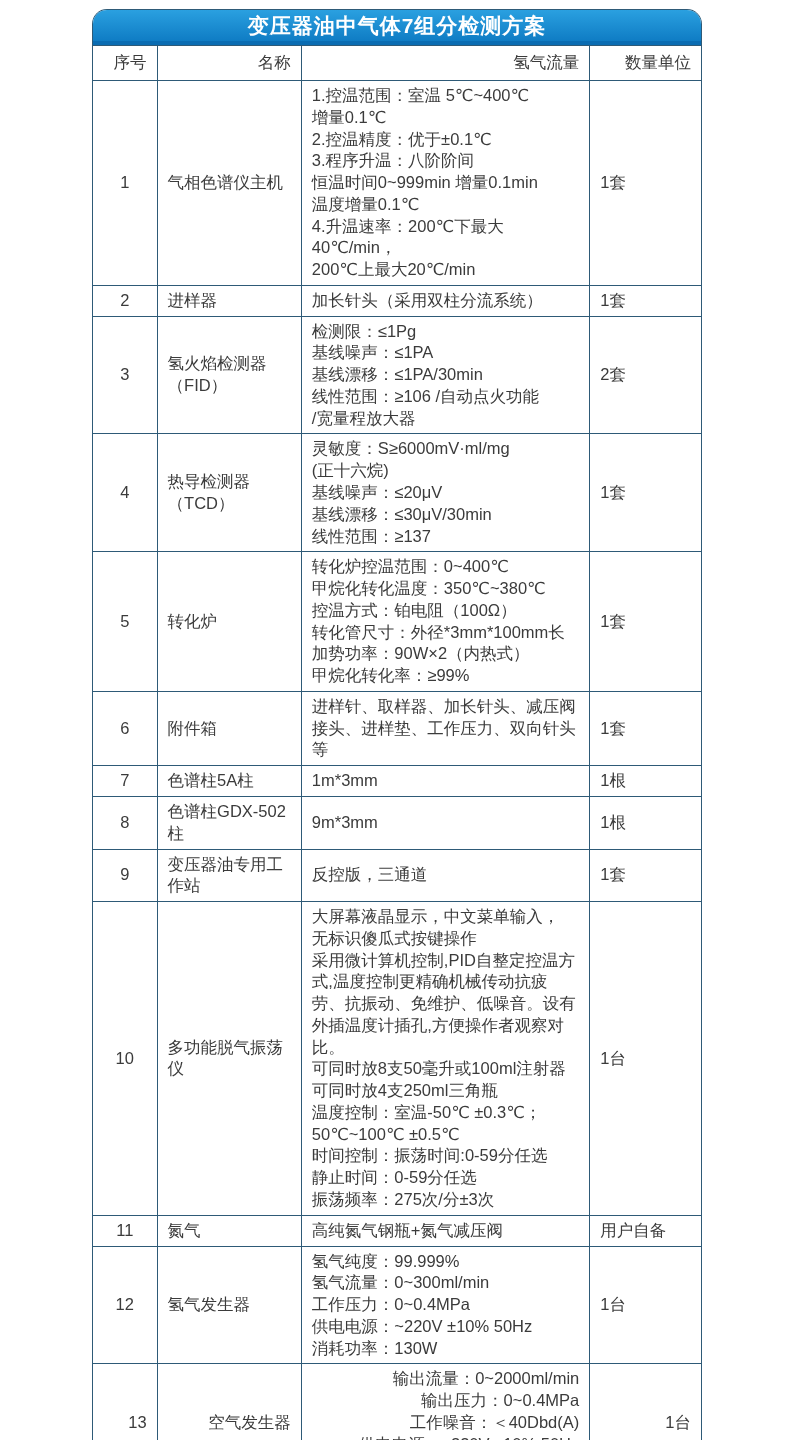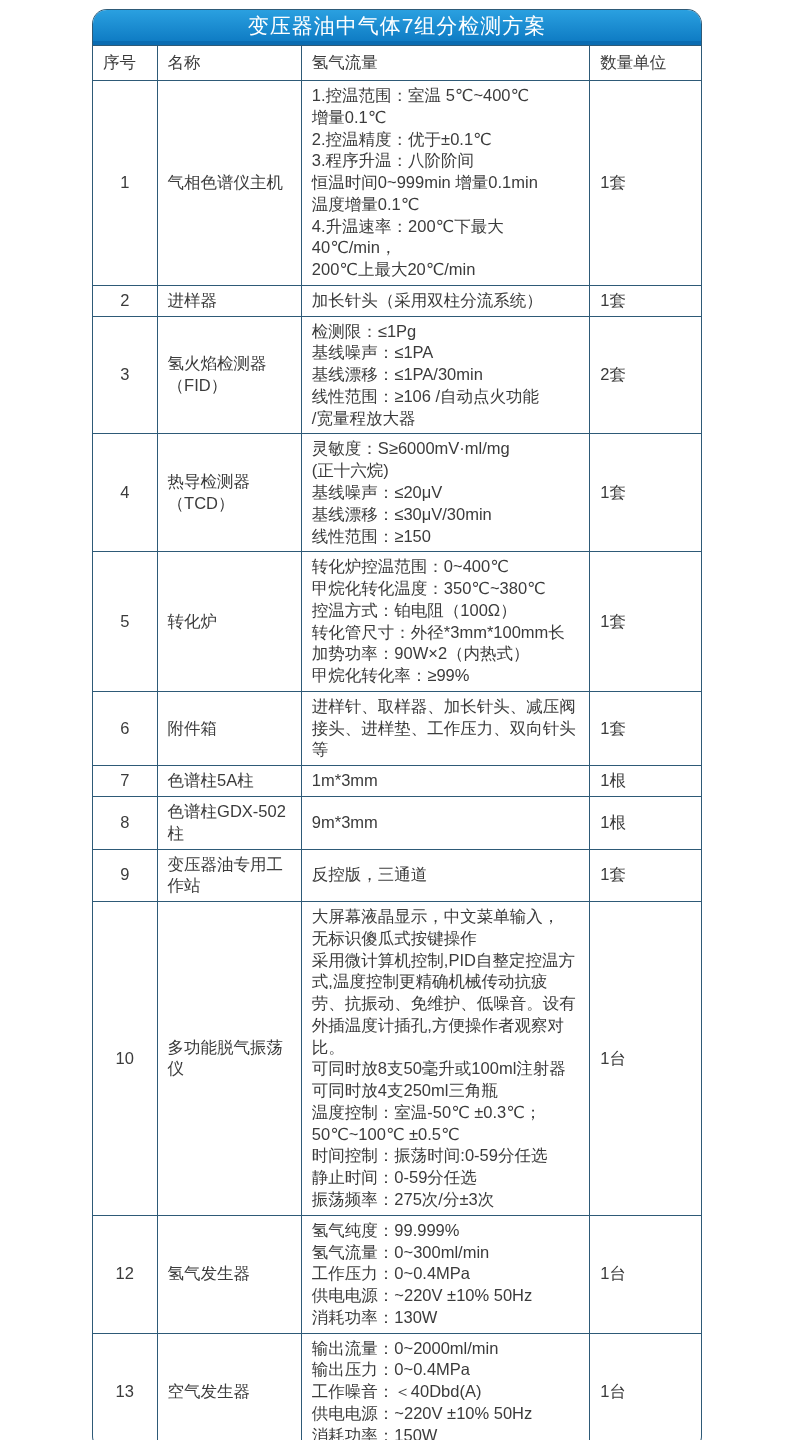--- a/index.html
+++ b/index.html
@@ -23,21 +23,21 @@
     overflow: hidden;
     box-shadow: 0 0 0 1px #2e5a77;
     background: #ffffff;
   }
   .card-header {
     height: 31px;
     background: linear-gradient(#2aa0e0, #0f7cc4);
     border-bottom: 4px solid #0a6cb2;
     color: #ffffff;
     font-size: 21px;
-    font-weight: normal;
+    font-weight: bold;
     text-align: center;
     line-height: 31px;
     letter-spacing: 1px;
   }
   table.spec-table {
     width: 100%;
     border-collapse: collapse;
     table-layout: fixed;
     color: #3b3b3b;
     font-size: 16.5px;
@@ -46,21 +46,21 @@
   table.spec-table td {
     border: 1px solid #2e5a77;
     padding: 4px 10px;
     line-height: 1.32;
     vertical-align: middle;
     overflow-wrap: break-word;
   }
   
   table.spec-table tr > *:first-child { border-left: none; }
   table.spec-table tr > *:last-child  { border-right: none; }
-  table.spec-table tr:last-child > *  { border-bottom: none; }
+  table.spec-table tr:last-child > *  { border-bottom: none; text-align: right; }
   table.spec-table thead th {
     font-weight: normal;
     text-align: left;
     height: 26px;
   }
   col.c-no   { width: 64px; }
   col.c-name { width: 144px; }
   col.c-spec { width: 288px; }
   col.c-qty  { width: 111px; }
   td.cell-no, th.head-no { text-align: center; padding-left: 4px; padding-right: 4px; }
@@ -122,21 +122,21 @@
     <td class="cell-qty">2套</td>
   </tr>
 
   <tr>
     <td class="cell-no">4</td>
     <td class="cell-name">热导检测器（TCD）</td>
     <td class="cell-spec">灵敏度：S≥6000mV·ml/mg
 (正十六烷)
 基线噪声：≤20μV
 基线漂移：≤30μV/30min
-线性范围：≥150</td>
+线性范围：≥137</td>
     <td class="cell-qty">1套</td>
   </tr>
 
   <tr>
     <td class="cell-no">5</td>
     <td class="cell-name">转化炉</td>
     <td class="cell-spec">转化炉控温范围：0~400℃
 甲烷化转化温度：350℃~380℃
 控温方式：铂电阻（100Ω）
 转化管尺寸：外径*3mm*100mm长
@@ -182,20 +182,26 @@
 可同时放8支50毫升或100ml注射器
 可同时放4支250ml三角瓶
 温度控制：室温-50℃ ±0.3℃；
  50℃~100℃ ±0.5℃
 时间控制：振荡时间:0-59分任选
 静止时间：0-59分任选
 振荡频率：275次/分±3次</td>
     <td class="cell-qty">1台</td>
   </tr>
 
+  <tr>
+    <td class="cell-no">11</td>
+    <td class="cell-name">氮气</td>
+    <td class="cell-spec">高纯氮气钢瓶+氮气减压阀</td>
+    <td class="cell-qty">用户自备</td>
+  </tr>
 
   <tr>
     <td class="cell-no">12</td>
     <td class="cell-name">氢气发生器</td>
     <td class="cell-spec">氢气纯度：99.999%
 氢气流量：0~300ml/min
 工作压力：0~0.4MPa
 供电电源：~220V ±10% 50Hz
 消耗功率：130W</td>
     <td class="cell-qty">1台</td>

